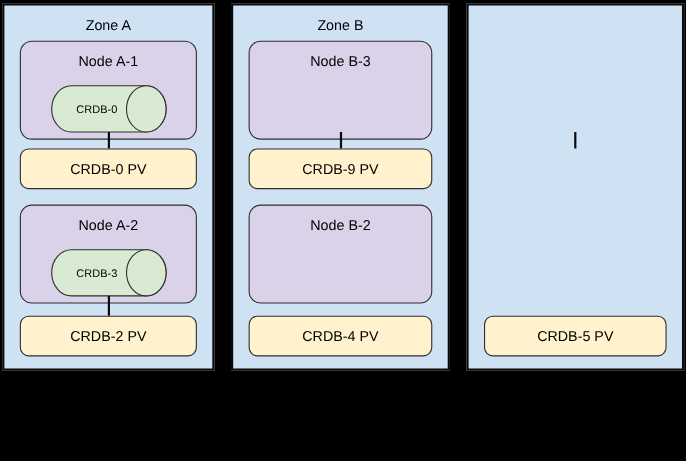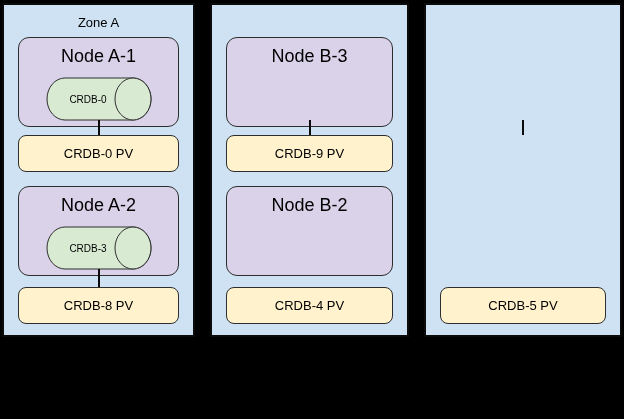--- a/index.html
+++ b/index.html
@@ -40,21 +40,21 @@
     border: 1px solid #2e2e2e;
     border-radius: 11px;
   }
   .node-1 { top: 32px; }
   .node-2 { top: 181px; }
 
   .node-label {
     position: absolute;
     top: 10px; left: 0; right: 0;
     text-align: center;
-    font-size: 18px;
+    font-size: 13px;
     line-height: 16px;
   }
 
   .cylinder {
     position: absolute;
     top: 39px;
     left: 50%;
     transform: translateX(-50%);
     width: 106px;
     height: 44px;
@@ -115,24 +115,25 @@
       <div class="node-label">Node A-2</div>
       <div class="cylinder">
         <svg width="106" height="44" viewBox="0 0 106 44">
           <path d="M19,1 L87,1 A18,21 0 0 1 87,43 L19,43 A18,21 0 0 1 19,1 Z" fill="#d9ead3" stroke="#2e2e2e" stroke-width="1"></path>
           <ellipse cx="87" cy="22" rx="18" ry="21" fill="#d9ead3" stroke="#2e2e2e" stroke-width="1"></ellipse>
           <text class="cyl-text" x="42" y="26" text-anchor="middle">CRDB-3</text>
         </svg>
       </div>
     </div>
     <div class="connector connector-2"></div>
-    <div class="pv pv-2">CRDB-8 PV</div>
+    <div class="pv pv-2">CRDB-2 PV</div>
   </div>
 
   <div class="zone zone-b">
+    <div class="zone-label">Zone B</div>
 
     <div class="node node-1">
       <div class="node-label">Node B-3</div>
     </div>
     <div class="connector connector-1"></div>
     <div class="pv pv-1">CRDB-9 PV</div>
 
     <div class="node node-2">
       <div class="node-label">Node B-2</div>
     </div>

